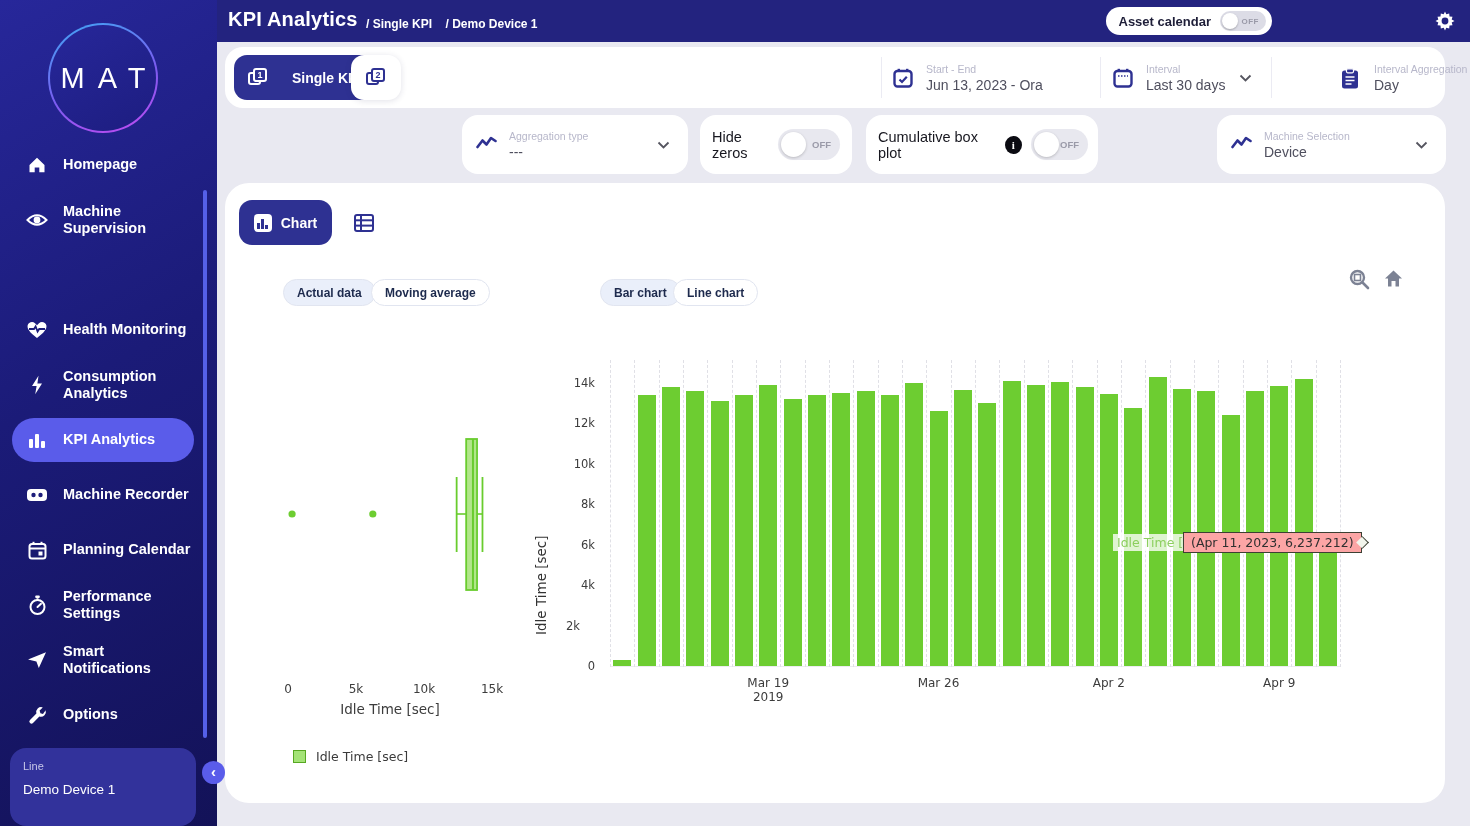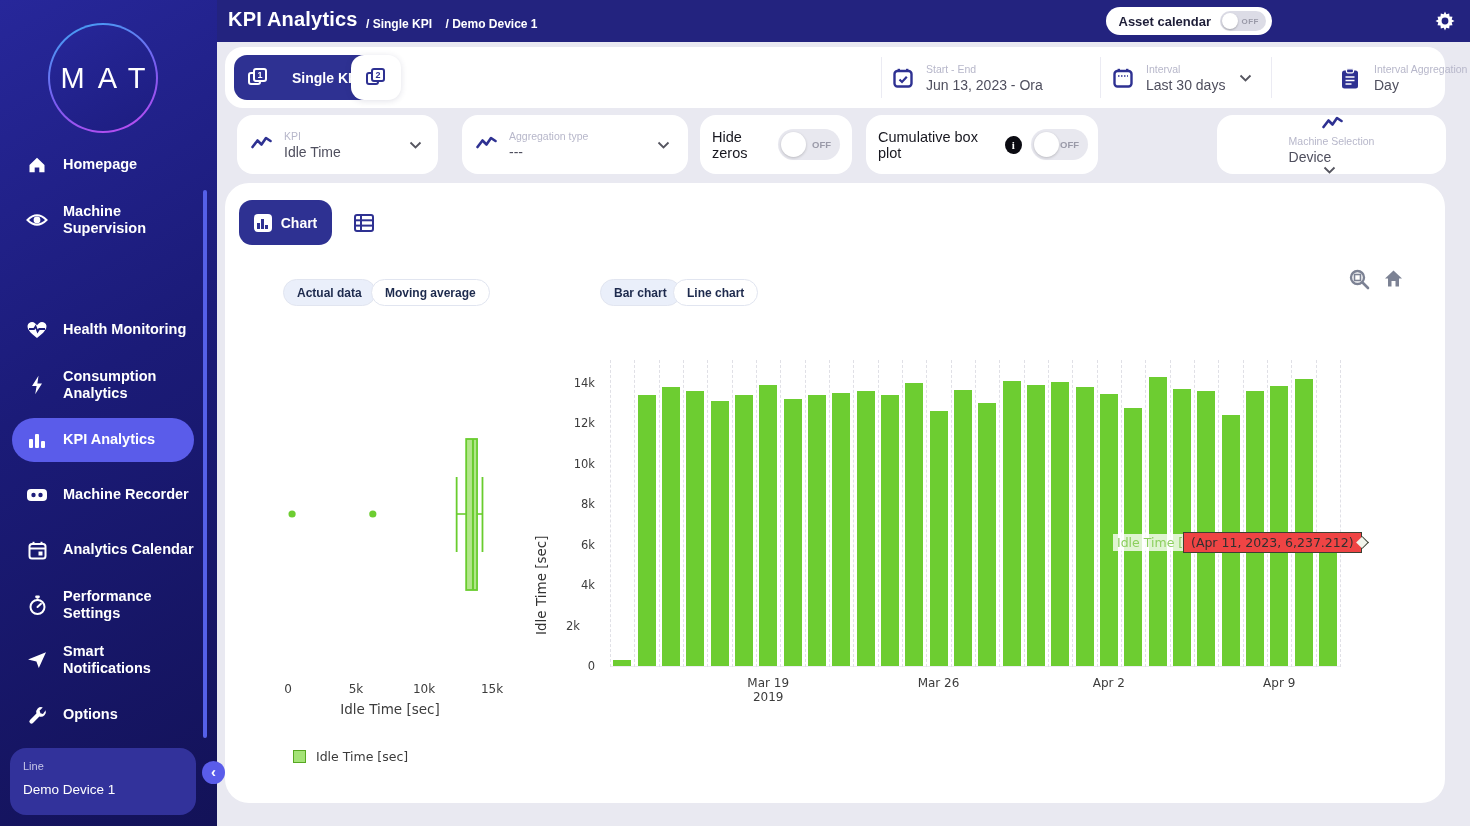--- a/index.html
+++ b/index.html
@@ -15,21 +15,21 @@
     background:linear-gradient(150deg,#27279a,#1d1d80) padding-box,
                linear-gradient(160deg,#3fa9f5 0%,#7a5cf0 55%,#c44af1 100%) border-box;
     display:flex; align-items:center; justify-content:center; }
   #logo-text { color:#fff; font-size:29px; letter-spacing:13px; padding-left:13px; font-weight:400; }
   .nav-item { position:absolute; left:12px; width:182px; height:44px; display:flex; align-items:center;
     border-radius:22px; cursor:pointer; }
   .nav-item.active { background:#5a5cea; }
   .nav-icon { width:22px; height:22px; margin-left:14px; flex:0 0 22px; display:flex; align-items:center; justify-content:center; }
   .nav-label { color:#fff; font-size:14.5px; font-weight:bold; margin-left:15px; line-height:1.2; width:132px; }
   #sidebar-scroll { position:absolute; left:203px; top:190px; width:4px; height:548px; background:#5560e8; border-radius:2px; }
-  #device-card { position:absolute; left:10px; top:748px; width:186px; height:67px; background:#32329b; border-radius:16px; }
+  #device-card { position:absolute; left:10px; top:748px; width:186px; height:78px; background:#32329b; border-radius:16px; }
   #device-type { position:absolute; left:13px; top:12px; color:#c7c7e8; font-size:11px; }
   #device-name { position:absolute; left:13px; top:34px; color:#fff; font-size:13.5px; }
   #collapse-btn { position:absolute; left:202px; top:761px; width:23px; height:23px; border-radius:50%;
     background:#5a5cea; color:#fff; display:flex; align-items:center; justify-content:center;
     font-size:15px; font-weight:bold; z-index:6; cursor:pointer; padding-bottom:2px; }
 
   
   #header { position:absolute; left:217px; top:0; width:1253px; height:42px; background:#23237f; }
   #page-title { position:absolute; left:11px; top:8px; color:#fff; font-size:20px; font-weight:bold; letter-spacing:.2px; }
   .crumb { color:#fff; font-size:12px; font-weight:bold; margin-left:9px; }
@@ -97,21 +97,21 @@
   .grid-v { position:absolute; top:0; height:307px; width:0; border-left:1px dashed #e0e0e6; }
   .ytick { position:absolute; width:44px; text-align:right; font-size:11.5px; color:#3c3c3c; font-family:"DejaVu Sans",sans-serif; }
   .xtick { position:absolute; width:90px; text-align:center; font-size:12px; color:#3c3c3c; font-family:"DejaVu Sans",sans-serif; line-height:1.15; }
   #bar-ylabel { position:absolute; left:-77px; top:35px; height:240px; display:flex; align-items:center;
     writing-mode:vertical-rl; transform:rotate(180deg); font-size:13.5px; color:#333; font-family:"DejaVu Sans",sans-serif; }
   .plot-text { font-family:"DejaVu Sans",sans-serif; fill:#3c3c3c; }
 
   
   #hover-trace { position:absolute; left:888px; top:351px; font-size:12.5px; color:#8ccf5e;
     background:rgba(255,255,255,.78); padding:1px 4px; font-family:"DejaVu Sans",sans-serif; }
-  #hover-box { position:absolute; left:958px; top:349px; height:21px; background:#ef4444; border:1.5px solid #3c4033;
+  #hover-box { position:absolute; left:958px; top:349px; height:21px; background:#fca5a5; border:1.5px solid #3c4033;
     display:flex; align-items:center; padding:0 7px; font-size:12.5px; color:#303030; font-family:"DejaVu Sans",sans-serif; }
   #hover-arrow { position:absolute; right:-6px; top:4.5px; width:9px; height:9px; background:#f2f5ec;
     border-top:1.5px solid #3c4033; border-right:1.5px solid #3c4033; transform:rotate(45deg); }
 
   #legend { position:absolute; left:68px; top:566px; display:flex; align-items:center; cursor:pointer; }
   #legend-swatch { width:13px; height:13px; background:#a4e377; border:1.5px solid #57a822; margin-right:10px; }
   #legend-label { font-size:12.5px; color:#3a3a3a; font-family:"DejaVu Sans",sans-serif; }
 
   svg { display:block; }
 </style>
@@ -189,21 +189,21 @@
     <div class="nav-item" style="top:528px">
       <span class="nav-icon">
         <svg width="19" height="19" viewBox="0 0 19 19">
             <rect x="1.5" y="3" width="16" height="14.5" rx="2.5" fill="none" stroke="#fff" stroke-width="2"></rect>
             <line x1="1.5" y1="7.5" x2="17.5" y2="7.5" stroke="#fff" stroke-width="2"></line>
             <line x1="5.5" y1="0.8" x2="5.5" y2="4" stroke="#fff" stroke-width="2"></line>
             <line x1="13.5" y1="0.8" x2="13.5" y2="4" stroke="#fff" stroke-width="2"></line>
             <rect x="10.5" y="10.5" width="4" height="4" fill="#fff"></rect>
           </svg>
       </span>
-      <span class="nav-label">Analytics Calendar</span>
+      <span class="nav-label">Planning Calendar</span>
     </div>
 
     <div class="nav-item" style="top:583px">
       <span class="nav-icon">
         <svg width="19" height="21" viewBox="0 0 19 21">
             <circle cx="9.5" cy="12" r="7" fill="none" stroke="#fff" stroke-width="2"></circle>
             <rect x="7.2" y="0.5" width="4.6" height="2.6" rx="1" fill="#fff"></rect>
             <line x1="9.5" y1="3.2" x2="9.5" y2="5" stroke="#fff" stroke-width="2"></line>
             <line x1="9.5" y1="12" x2="13" y2="8.8" stroke="#fff" stroke-width="2" stroke-linecap="round"></line>
           </svg>
@@ -330,36 +330,20 @@
         <div class="field-value">Day</div>
       </span>
       <span class="chev">
         <svg width="13" height="8" viewBox="0 0 13 8">
             <polyline points="1.5,1.5 6.5,6.5 11.5,1.5" fill="none" stroke="#55555f" stroke-width="1.8"></polyline>
           </svg>
       </span>
     </div>
   </div>
 
-  <div class="filter-card" style="left:237px; width:201px;">
-    <span class="field-icon" style="margin-left:14px">
-      <svg width="21" height="15" viewBox="0 0 21 15">
-          <polyline points="1.5,12 6.5,5.5 10.5,9.5 15,3 19.5,6" fill="none" stroke="#2e3192" stroke-width="2.6" stroke-linecap="round" stroke-linejoin="round"></polyline>
-        </svg>
-    </span>
-    <span style="flex:1">
-      <div class="field-label">KPI</div>
-      <div class="field-value">Idle Time</div>
-    </span>
-    <span class="chev" style="margin-right:16px">
-      <svg width="13" height="8" viewBox="0 0 13 8">
-          <polyline points="1.5,1.5 6.5,6.5 11.5,1.5" fill="none" stroke="#55555f" stroke-width="1.8"></polyline>
-        </svg>
-    </span>
-  </div>
 
   <div class="filter-card" style="left:462px; width:226px;">
     <span class="field-icon" style="margin-left:14px">
       <svg width="21" height="15" viewBox="0 0 21 15">
           <polyline points="1.5,12 6.5,5.5 10.5,9.5 15,3 19.5,6" fill="none" stroke="#2e3192" stroke-width="2.6" stroke-linecap="round" stroke-linejoin="round"></polyline>
         </svg>
     </span>
     <span style="flex:1">
       <div class="field-label">Aggregation type</div>
       <div class="field-value">---</div>
@@ -381,21 +365,21 @@
 
   <div class="filter-card" style="left:866px; width:232px; padding:0 10px 0 12px;">
     <span class="toggle-card-label">Cumulative box plot</span>
     <span id="info-icon">i</span>
     <span class="big-toggle">
       <span class="knob"></span>
       <span class="state">OFF</span>
     </span>
   </div>
 
-  <div class="filter-card" style="left:1217px; width:229px;flex-direction:column;">
+  <div class="filter-card" style="left:1217px; width:229px;">
     <span class="field-icon" style="margin-left:14px">
       <svg width="21" height="15" viewBox="0 0 21 15">
           <polyline points="1.5,12 6.5,5.5 10.5,9.5 15,3 19.5,6" fill="none" stroke="#2e3192" stroke-width="2.6" stroke-linecap="round" stroke-linejoin="round"></polyline>
         </svg>
     </span>
     <span style="flex:1">
       <div class="field-label">Machine Selection</div>
       <div class="field-value">Device</div>
     </span>
     <span class="chev" style="margin-right:18px">

